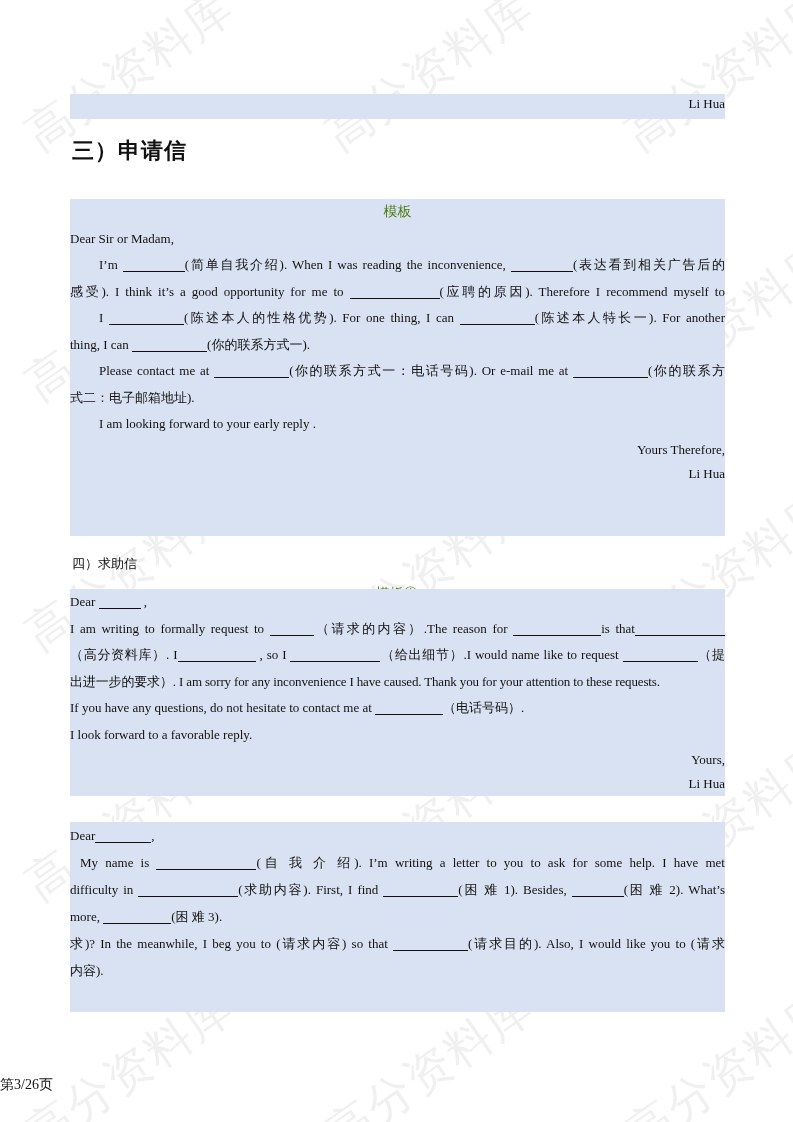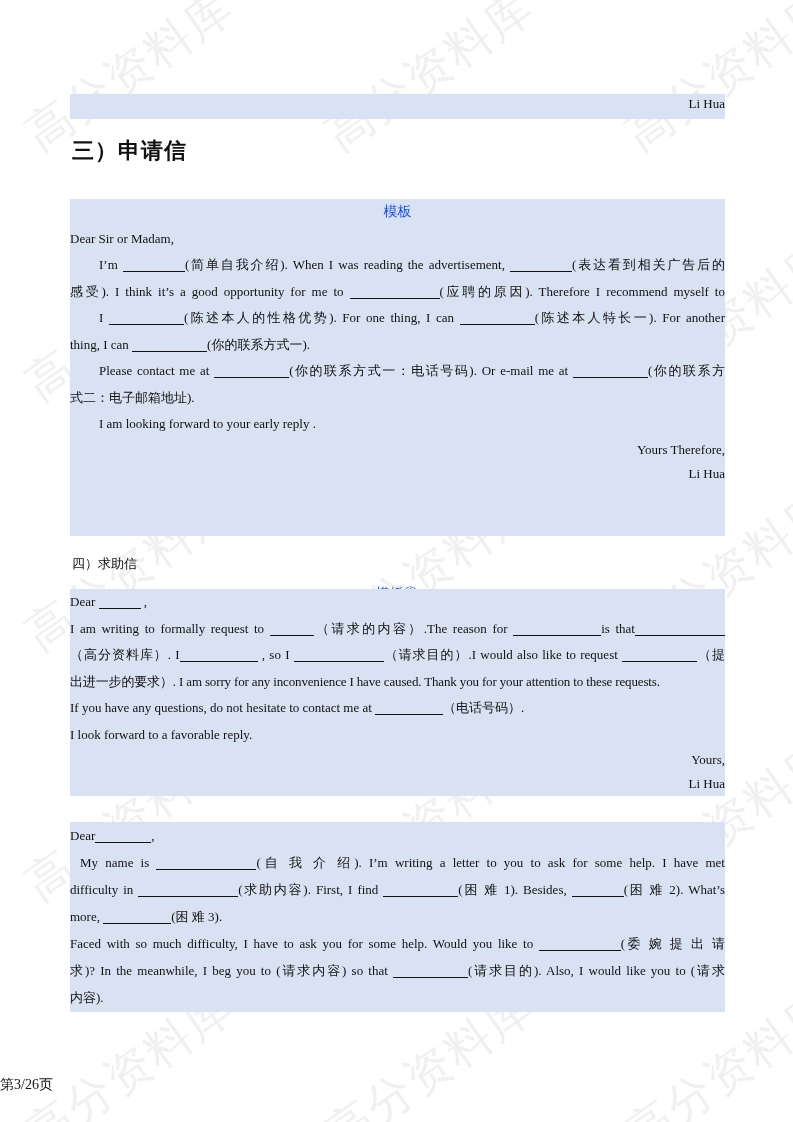--- a/index.html
+++ b/index.html
@@ -17,21 +17,21 @@
     .box {
       position: absolute; left: 70px; width: 655px; background: #d9e2f3;
       font-size: 13px; line-height: 26.5px; box-sizing: border-box;
     }
     .line { white-space: nowrap; }
     .justify { text-align: justify; text-align-last: justify; white-space: normal; }
     .indent { padding-left: 29px; }
     .right { text-align: right; }
     .center { text-align: center; }
     .blank { display: inline-block; border-bottom: 1.2px solid #111; height: 14px; vertical-align: -3px; }
-    .tpl-title { color: #1d4ed8; font-size: 14px; }
+    .tpl-title { color: #4d7c0f; font-size: 14px; }
     .tpl-title2 { color: #1a9fd9; font-size: 14px; font-weight: bold; }
     .h3 {
       position: absolute; left: 72px; top: 136px; font-size: 22px; font-weight: bold;
       font-family: "DejaVu Sans", sans-serif; letter-spacing: 1px;
     }
     .h4 {
       position: absolute; left: 72px; top: 537px; font-size: 13px; font-weight: normal;
       font-family: "DejaVu Sans", sans-serif;
       margin-top: 18px;
     }
@@ -60,21 +60,21 @@
 <div class="box" style="top:94px;height:25px;line-height:19px;">
   <div class="right">Li Hua</div>
 </div>
 
 <div class="h3">三）申请信</div>
 
 <div class="box" style="top:199px;height:337px;padding-top:0;">
   <div class="center tpl-title">模板</div>
   <div class="line">Dear Sir or Madam,</div>
   <div class="line justify indent">
-    <span>I’m </span><span class="blank" style="width:62px"></span><span>(简单自我介绍). When I was reading the advertisement, </span><span class="blank" style="width:62px"></span><span>(表达看到相关广告后的</span>
+    <span>I’m </span><span class="blank" style="width:62px"></span><span>(简单自我介绍). When I was reading the inconvenience, </span><span class="blank" style="width:62px"></span><span>(表达看到相关广告后的</span>
   </div>
   <div class="line justify">
     <span>感受). I think it’s a good opportunity for me to </span><span class="blank" style="width:90px"></span><span>(应聘的原因). Therefore I recommend myself to</span>
   </div>
   <div class="line justify indent">
     <span>I </span><span class="blank" style="width:75px"></span><span>(陈述本人的性格优势). For one thing, I can </span><span class="blank" style="width:75px"></span><span>(陈述本人特长一). For another</span>
   </div>
   <div class="line">
     <span>thing, I can </span><span class="blank" style="width:75px"></span><span>(你的联系方式一).</span>
   </div>
@@ -92,21 +92,21 @@
 <div class="centered-title tpl-title" style="top:585px;">模板①</div>
 
 <div class="box" style="top:589px;height:207px;">
   <div class="line">
     <span>Dear </span><span class="blank" style="width:42px"></span><span> ,</span>
   </div>
   <div class="line justify">
     <span>I am writing to formally request to </span><span class="blank" style="width:44px"></span><span>（请求的内容）.The reason for </span><span class="blank" style="width:88px"></span><span>is that</span><span class="blank" style="width:90px"></span>
   </div>
   <div class="line justify">
-    <span>（高分资料库）. I</span><span class="blank" style="width:78px"></span><span> , so I </span><span class="blank" style="width:90px"></span><span>（请求目的）.I would also like to request </span><span class="blank" style="width:75px"></span><span>（提</span>
+    <span>（高分资料库）. I</span><span class="blank" style="width:78px"></span><span> , so I </span><span class="blank" style="width:90px"></span><span>（给出细节）.I would name like to request </span><span class="blank" style="width:75px"></span><span>（提</span>
   </div>
   <div class="line" style="letter-spacing:-0.15px;">出进一步的要求）. I am sorry for any inconvenience I have caused. Thank you for your attention to these requests.</div>
   <div class="line">
     <span>If you have any questions, do not hesitate to contact me at </span><span class="blank" style="width:68px"></span><span>（电话号码）.</span>
   </div>
   <div class="line">I look forward to a favorable reply.</div>
   <div class="right" style="line-height:24px;">Yours,</div>
   <div class="right" style="line-height:24px;">Li Hua</div>
 </div>
 
@@ -119,21 +119,18 @@
   <div class="line justify" style="padding-left:10px;">
     <span>My name is </span><span class="blank" style="width:100px"></span><span>(自 我 介 绍). I’m writing a letter to you to ask for some help. I have met</span>
   </div>
   <div class="line justify">
     <span>difficulty in </span><span class="blank" style="width:100px"></span><span>(求助内容). First, I find </span><span class="blank" style="width:75px"></span><span>(困 难 1). Besides, </span><span class="blank" style="width:52px"></span><span>(困 难 2). What’s</span>
   </div>
   <div class="line">
     <span>more, </span><span class="blank" style="width:68px"></span><span>(困 难 3).</span>
   </div>
   <div class="line justify">
-    <span>Faced with so much difficulty, I have to ask you for some help. Would you like to </span><span class="blank" style="width:82px"></span><span>(委 婉 提 出 请</span>
-  </div>
-  <div class="line justify">
     <span>求)?  In the meanwhile, I beg you to (请求内容) so that </span><span class="blank" style="width:75px"></span><span>(请求目的). Also, I would like you to (请求</span>
   </div>
   <div class="line">内容).</div>
 </div>
 
 <div class="footer">第3/26页</div>
 
 </body></html>

